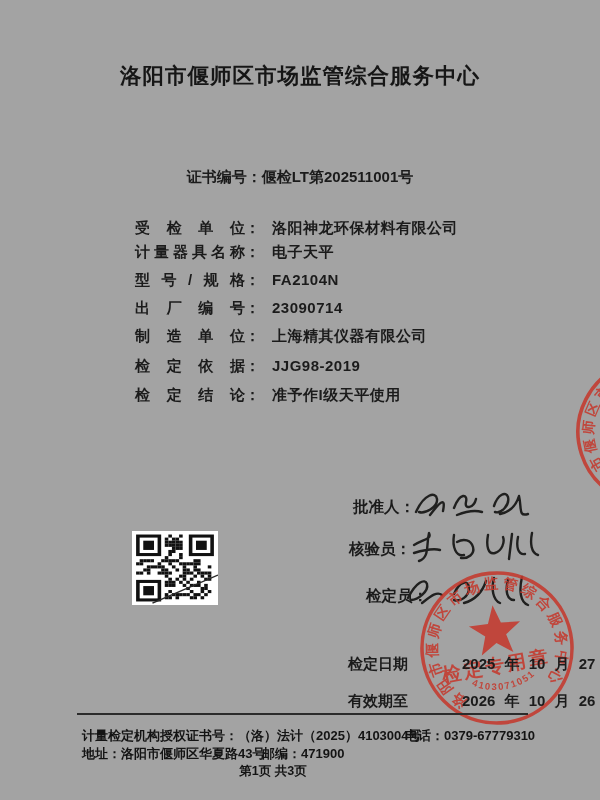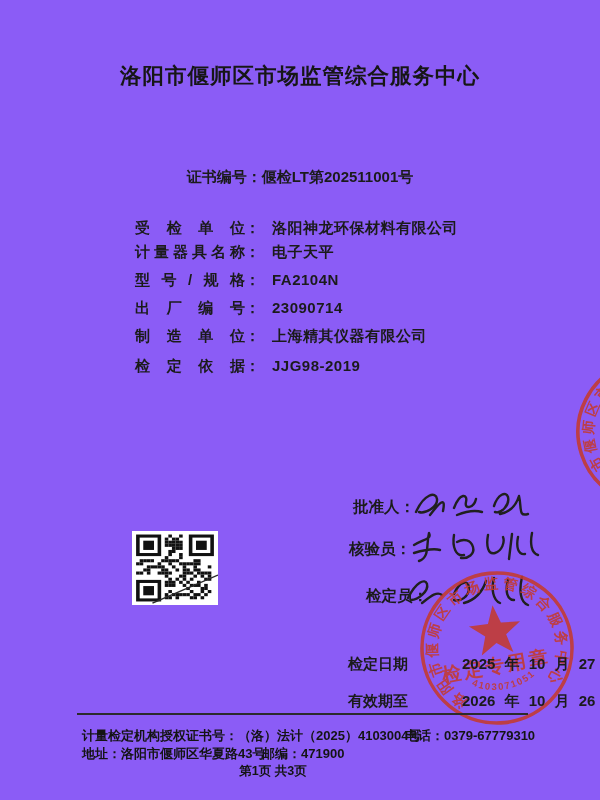--- a/index.html
+++ b/index.html
@@ -1,19 +1,19 @@
 <!DOCTYPE html>
 <html><head>
 <meta charset="utf-8">
 <style>
   html,body{margin:0;padding:0;}
   body{width:600px;height:800px;overflow:hidden;background:#e8e8e8;}
   .page{
     position:relative;width:600px;height:800px;overflow:hidden;
-    background:#8b5cf6;color:#1b1b1b;
+    background:#a3a3a3;color:#1b1b1b;
     font-family:"Liberation Sans","DejaVu Sans",sans-serif;
     font-weight:700;
   }
   
   .org-title{position:absolute;top:61px;left:0;width:100%;text-align:center;
     font-size:21.5px;letter-spacing:1px;color:#161616;}
   .doc-title{position:absolute;top:110px;left:0;width:100%;text-align:center;
     font-size:25px;letter-spacing:14px;text-indent:14px;color:#141414;}
   .cert-line{position:absolute;top:168px;left:0;width:100%;
     display:flex;justify-content:center;gap:0;font-size:15px;}
@@ -77,20 +77,24 @@
     <span class="flabel">出厂编号</span><span class="fcolon">：</span>
     <span class="fvalue">23090714</span>
   </div>
   <div class="frow r5">
     <span class="flabel">制造单位</span><span class="fcolon">：</span>
     <span class="fvalue">上海精其仪器有限公司</span>
   </div>
   <div class="frow r6">
     <span class="flabel">检定依据</span><span class="fcolon">：</span>
     <span class="fvalue">JJG98-2019</span>
+  </div>
+  <div class="frow r7">
+    <span class="flabel">检定结论</span><span class="fcolon">：</span>
+    <span class="fvalue">准予作I级天平使用</span>
   </div>
 
   <div class="qr">
     <svg id="qr-svg" width="86" height="74" viewBox="0 0 84 84" preserveAspectRatio="none">
       <rect x="0" y="0" width="84" height="84" fill="#ffffff"></rect>
       <g id="qr-mods" fill="#111111">
           <rect x="35.5" y="4" width="3.5" height="3.5"></rect>
           <rect x="46" y="4" width="3.5" height="3.5"></rect>
           <rect x="32" y="7.5" width="3.5" height="3.5"></rect>
           <rect x="39" y="7.5" width="3.5" height="3.5"></rect>

